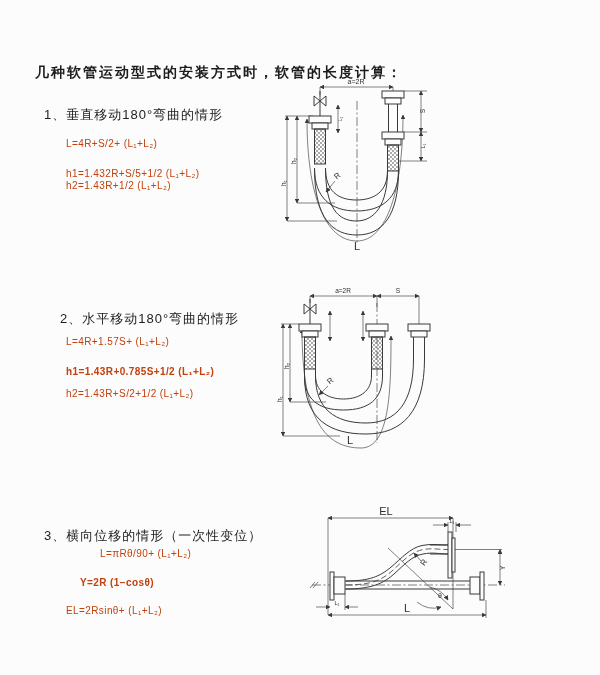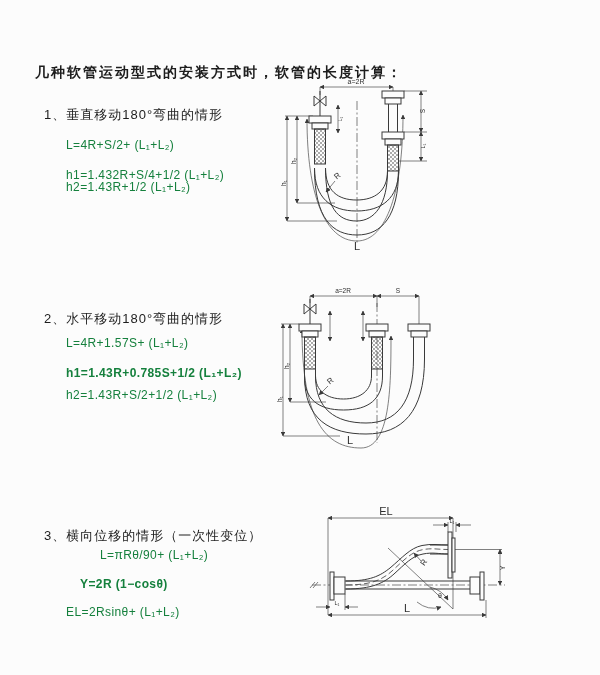--- a/index.html
+++ b/index.html
@@ -4,40 +4,40 @@
 <style>
   html,body{margin:0;padding:0;}
   body{
     width:600px;height:675px;position:relative;overflow:hidden;
     background:#fcfcfc;color:#1d1d1d;
     font-family:"Liberation Sans","DejaVu Sans",sans-serif;
   }
   .abs{position:absolute;white-space:nowrap;}
   .doc-title{left:35px;top:22px;font-size:14px;font-weight:600;letter-spacing:2px;margin-top:42px;}
   .sec-heading{font-size:13px;font-weight:400;letter-spacing:1px;}
-  .formula{font-size:12px;letter-spacing:0.4px;color:#15803d;}
+  .formula{font-size:10px;letter-spacing:0.4px;color:#c2410c;}
   svg{position:absolute;overflow:visible;}
   svg text{font-family:"Liberation Sans","DejaVu Sans",sans-serif;fill:#2e2e2e;}
   .ln{stroke:#3a3a3a;stroke-width:1;fill:none;}
   .fit{stroke:#3a3a3a;stroke-width:1;fill:#fcfcfc;}
   .dim{stroke:#4a4a4a;stroke-width:0.7;fill:none;}
   .dash{stroke:#4a4a4a;stroke-width:0.7;fill:none;stroke-dasharray:9 2.5 2 2.5;}
   .hdash{stroke:#3a3a3a;stroke-width:0.8;fill:none;stroke-dasharray:6 3;}
 </style>
 </head>
 <body>
 
 <div class="abs doc-title">几种软管运动型式的安装方式时，软管的长度计算：</div>
 
 <div class="abs sec-heading" style="left:44px;top:106px;">1、垂直移动180°弯曲的情形</div>
 <div class="abs formula" style="left:66px;top:138px;">L=4R+S/2+ (L₁+L₂)</div>
-<div class="abs formula" style="left:66px;top:168px;">h1=1.432R+S/4+1/2 (L₁+L₂)</div>
+<div class="abs formula" style="left:66px;top:168px;">h1=1.432R+S/5+1/2 (L₁+L₂)</div>
 <div class="abs formula" style="left:66px;top:180px;">h2=1.43R+1/2 (L₁+L₂)</div>
 
-<div class="abs sec-heading" style="left:44px;top:310px;">2、水平移动180°弯曲的情形</div>
+<div class="abs sec-heading" style="left:60px;top:310px;">2、水平移动180°弯曲的情形</div>
 <div class="abs formula" style="left:66px;top:336px;">L=4R+1.57S+ (L₁+L₂)</div>
 <div class="abs formula" style="left:66px;top:366px;font-weight:bold;">h1=1.43R+0.785S+1/2 (L₁+L₂)</div>
 <div class="abs formula" style="left:66px;top:388px;">h2=1.43R+S/2+1/2 (L₁+L₂)</div>
 
 <div class="abs sec-heading" style="left:44px;top:527px;">3、横向位移的情形（一次性变位）</div>
 <div class="abs formula" style="left:66px;top:548px;margin-left:34px;">L=πRθ/90+ (L₁+L₂)</div>
 <div class="abs formula" style="left:80px;top:577px;font-weight:bold;">Y=2R (1−cosθ)</div>
 <div class="abs formula" style="left:66px;top:605px;">EL=2Rsinθ+ (L₁+L₂)</div>
 
 <svg style="left:283px;top:73px;" width="250" height="185" viewBox="0 0 250 185">

